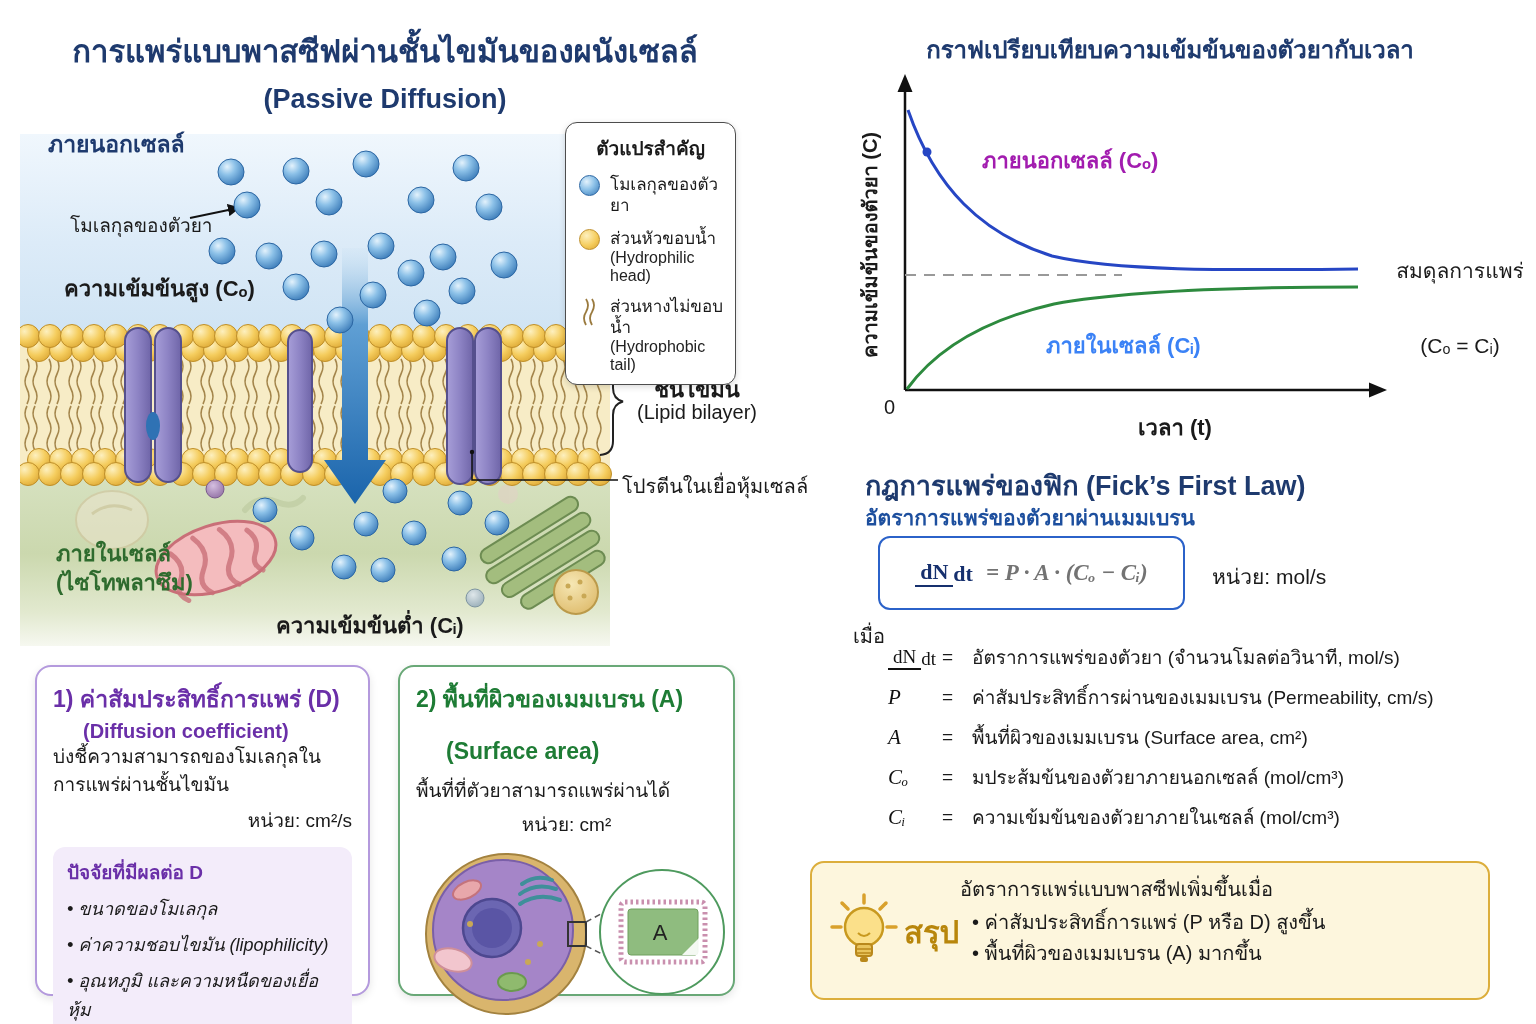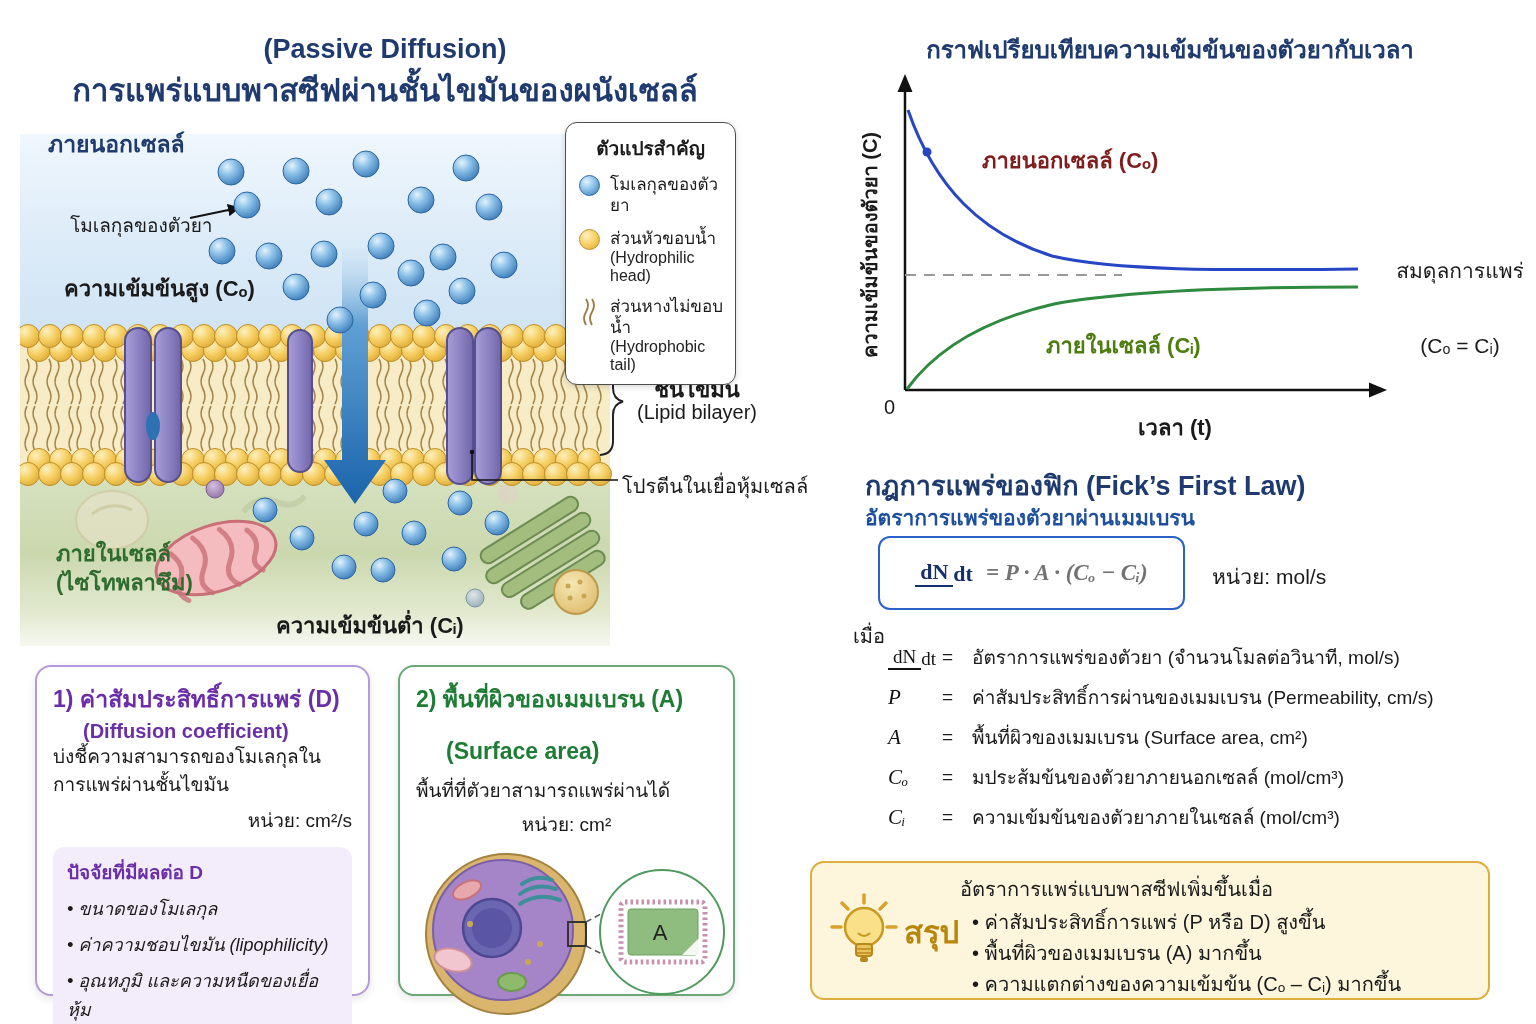--- a/index.html
+++ b/index.html
@@ -7,22 +7,22 @@
          font-family:"Liberation Sans","DejaVu Sans",sans-serif;color:#1a1a1a;}
   .abs{position:absolute;}
   .b{font-weight:bold;}
   .ctr{text-align:center;}
   .navy{color:#1e3a6e;}
   .blue2{color:#1d4f9e;}
   .purple{color:#6a2fa8;}
   .green2{color:#1e7c35;}
   .greenlbl{color:#2e6b2e;}
   .gold{color:#b8860b;}
-  .curve-blue{color:#7f1d1d;}
-  .curve-green{color:#4d7c0f;}
+  .curve-blue{color:#a21caf;}
+  .curve-green{color:#3b82f6;}
 
   
   .tail{stroke:#9a7a3e;stroke-width:1.6;fill:none;opacity:.9;}
   .head{fill:url(#gHead);stroke:#bf8f2a;stroke-width:1;}
   .prot{fill:url(#gProt);stroke:#55508d;stroke-width:2;}
   .mol{fill:url(#gMol);stroke:#2b66a3;stroke-width:1;}
   .golgi{fill:#a3bd7e;stroke:#6d8c52;stroke-width:2;}
 
   
   .legend{background:#fff;border:1.5px solid #4d4d4d;border-radius:12px;
@@ -57,22 +57,22 @@
 
   .sum-box{background:#fdf6dd;border:2.5px solid #dcae3c;border-radius:14px;box-sizing:border-box;}
   .sum-line{line-height:1.3;padding-left:12px;}
 </style>
 </head>
 <body>
 
 <div class="stage">
 
   <div class="abs ctr" style="left:20px;top:26px;width:730px;">
+    <div class="navy b" style="font-size:31px;">การแพร่แบบพาสซีฟผ่านชั้นไขมันของผนังเซลล์</div>
     <div class="navy b" style="font-size:27px;margin-top:8px;">(Passive Diffusion)</div>
-    <div class="navy b" style="font-size:31px;">การแพร่แบบพาสซีฟผ่านชั้นไขมันของผนังเซลล์</div>
   </div>
 
   <svg id="mem-svg" class="abs" style="left:20px;top:130px;" width="720" height="520" viewBox="0 0 720 520">
     <defs>
       <radialGradient id="gMol" cx="35%" cy="30%" r="80%">
         <stop offset="0" stop-color="#e3f2fc"></stop>
           <stop offset="0.4" stop-color="#8cc1e8"></stop>
           <stop offset="1" stop-color="#3576b5"></stop>
       </radialGradient>
       <radialGradient id="gHead" cx="35%" cy="30%" r="85%">
@@ -583,17 +583,16 @@
       <path d="M30,44 q6,6 12,0" stroke="#c8991f" fill="none" stroke-width="2"></path>
       <rect x="28" y="55" width="16" height="12" rx="3" fill="#e9c45c" stroke="#b9881b" stroke-width="2"></rect>
       <path d="M29,60 H43 M29,64 H43" stroke="#b9881b" stroke-width="1.5"></path>
       <rect x="32" y="68" width="8" height="5" rx="2" fill="#b9881b"></rect>
     </svg>
     <div class="abs gold b" style="left:92px;top:44px;font-size:31px;">สรุป</div>
     <div class="abs" style="left:148px;top:13px;width:520px;font-size:20px;">
       <div style="line-height:1.3;">อัตราการแพร่แบบพาสซีฟเพิ่มขึ้นเมื่อ</div>
       <div class="sum-line" style="margin-top:7px;">• <span>ค่าสัมประสิทธิ์การแพร่ (P หรือ D) สูงขึ้น</span></div>
       <div class="sum-line" style="margin-top:5px;">• <span>พื้นที่ผิวของเมมเบรน (A) มากขึ้น</span></div>
-      <div class="sum-line" style="margin-top:5px;">• <span>ความแตกต่างของความเข้มข้น (Cₒ – Cᵢ) มากขึ้น</span></div>
     </div>
   </div>
 
 </div>
 
 </body></html>

